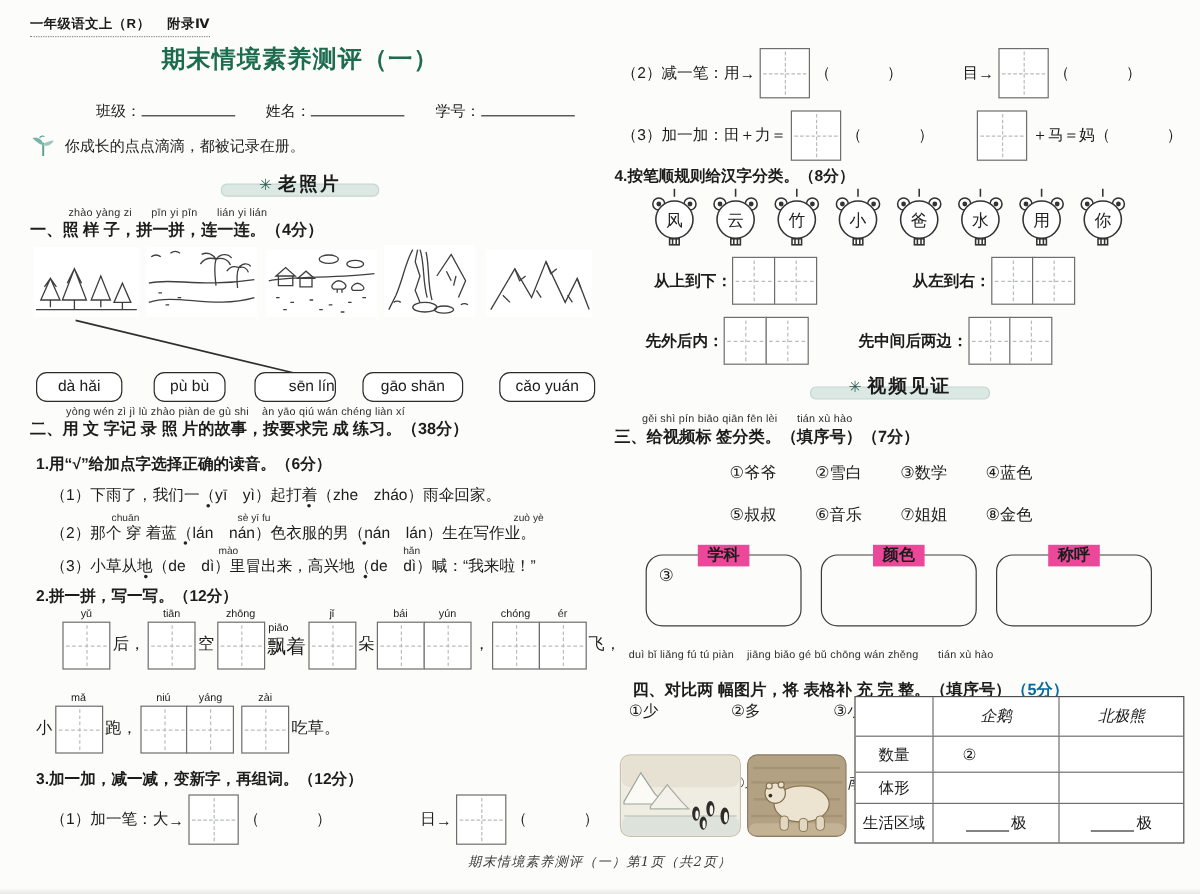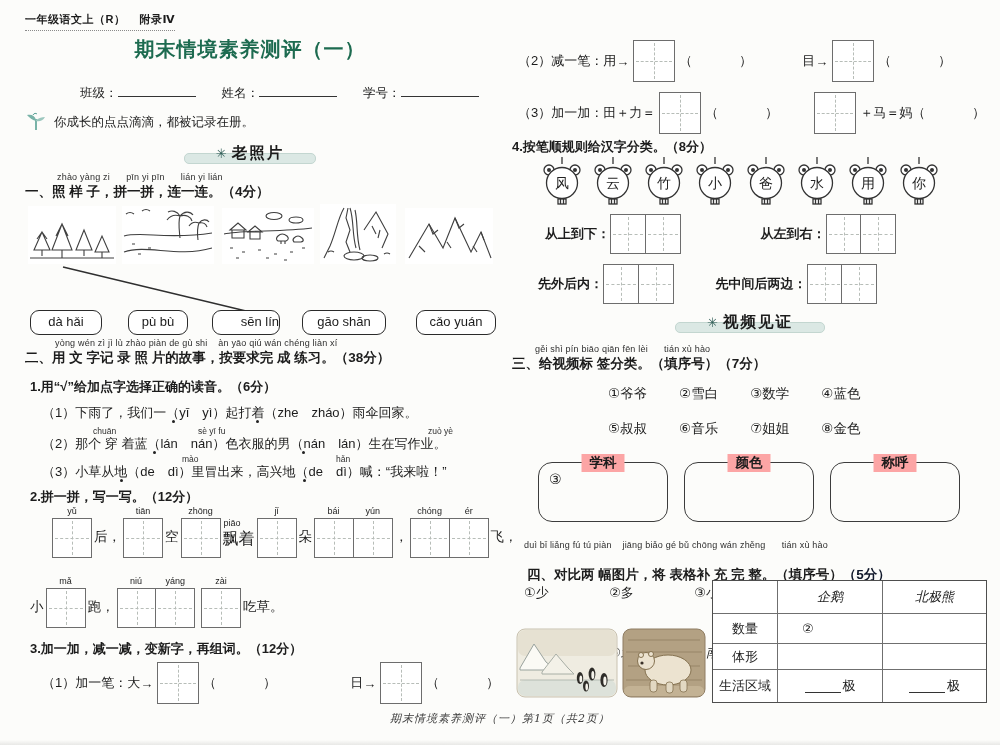--- a/index.html
+++ b/index.html
@@ -53,21 +53,21 @@
   .mrow{display:flex;align-items:center;font-size:13px;white-space:pre;}
   .mrow .cell{margin:0 4px;}
   .paren{font-size:13px;letter-spacing:2px;}
   
   .lanterns{display:flex;gap:7px;}
   svg text{font-family:"Liberation Sans","DejaVu Sans",sans-serif;}
   
   .rulerow{display:flex;align-items:center;font-size:13px;font-weight:600;}
   
   .abox{position:absolute;width:128px;height:58px;border:1.5px solid #3c3c3c;border-radius:14px;background:#fcfcfa;}
-  .abox .lbl{position:absolute;top:-9px;left:50%;transform:translateX(-50%);background:#fca5a5;
+  .abox .lbl{position:absolute;top:-9px;left:50%;transform:translateX(-50%);background:#ec4899;
              padding:0 8px;font-size:13.5px;font-weight:600;white-space:nowrap;}
   .abox .cont{position:absolute;left:10px;top:8px;font-size:14px;}
   
   .optrow{display:flex;width:195px;justify-content:space-between;font-size:13px;}
   
   .q4table{left:712px;top:580px;width:273px;border:1.6px solid #4e4e4e;display:grid;
            grid-template-columns:64px 105px 1fr;grid-template-rows:32px 30px 26px 33px;background:#fff;}
   .tc{border-left:1px solid #6f6f6f;border-top:1px solid #6f6f6f;display:flex;align-items:center;
       justify-content:center;font-size:13px;}
   .tc.c0{border-left:none;}
@@ -470,21 +470,21 @@
   </div>
   <div class="abox" style="left:684px;top:462px;">
     <span class="lbl">颜色</span>
   </div>
   <div class="abox" style="left:830px;top:462px;">
     <span class="lbl">称呼</span>
   </div>
 
   <div class="abs py-line" style="left:524px;top:540px;">duì bǐ liǎng fú tú piàn    jiāng biǎo gé bǔ chōng wán zhěng      tián xù hào</div>
   <div class="abs stem" style="left:512px;top:551px;">
-    <span>四、对比两 幅图片，将 表格补 充 完 整。（填序号）</span><span style="color:#0f172a;">（5分）</span>
+    <span>四、对比两 幅图片，将 表格补 充 完 整。（填序号）</span><span style="color:#0369a1;">（5分）</span>
   </div>
   <div class="abs optrow" style="left:524px;top:584px;">
     <span>①少</span>
     <span>②多</span>
     <span>③小</span>
   </div>
   <div class="abs optrow" style="left:524px;top:644px;font-style:italic;">
     <span>④大</span>
     <span>⑤北</span>
     <span>⑥南</span>

